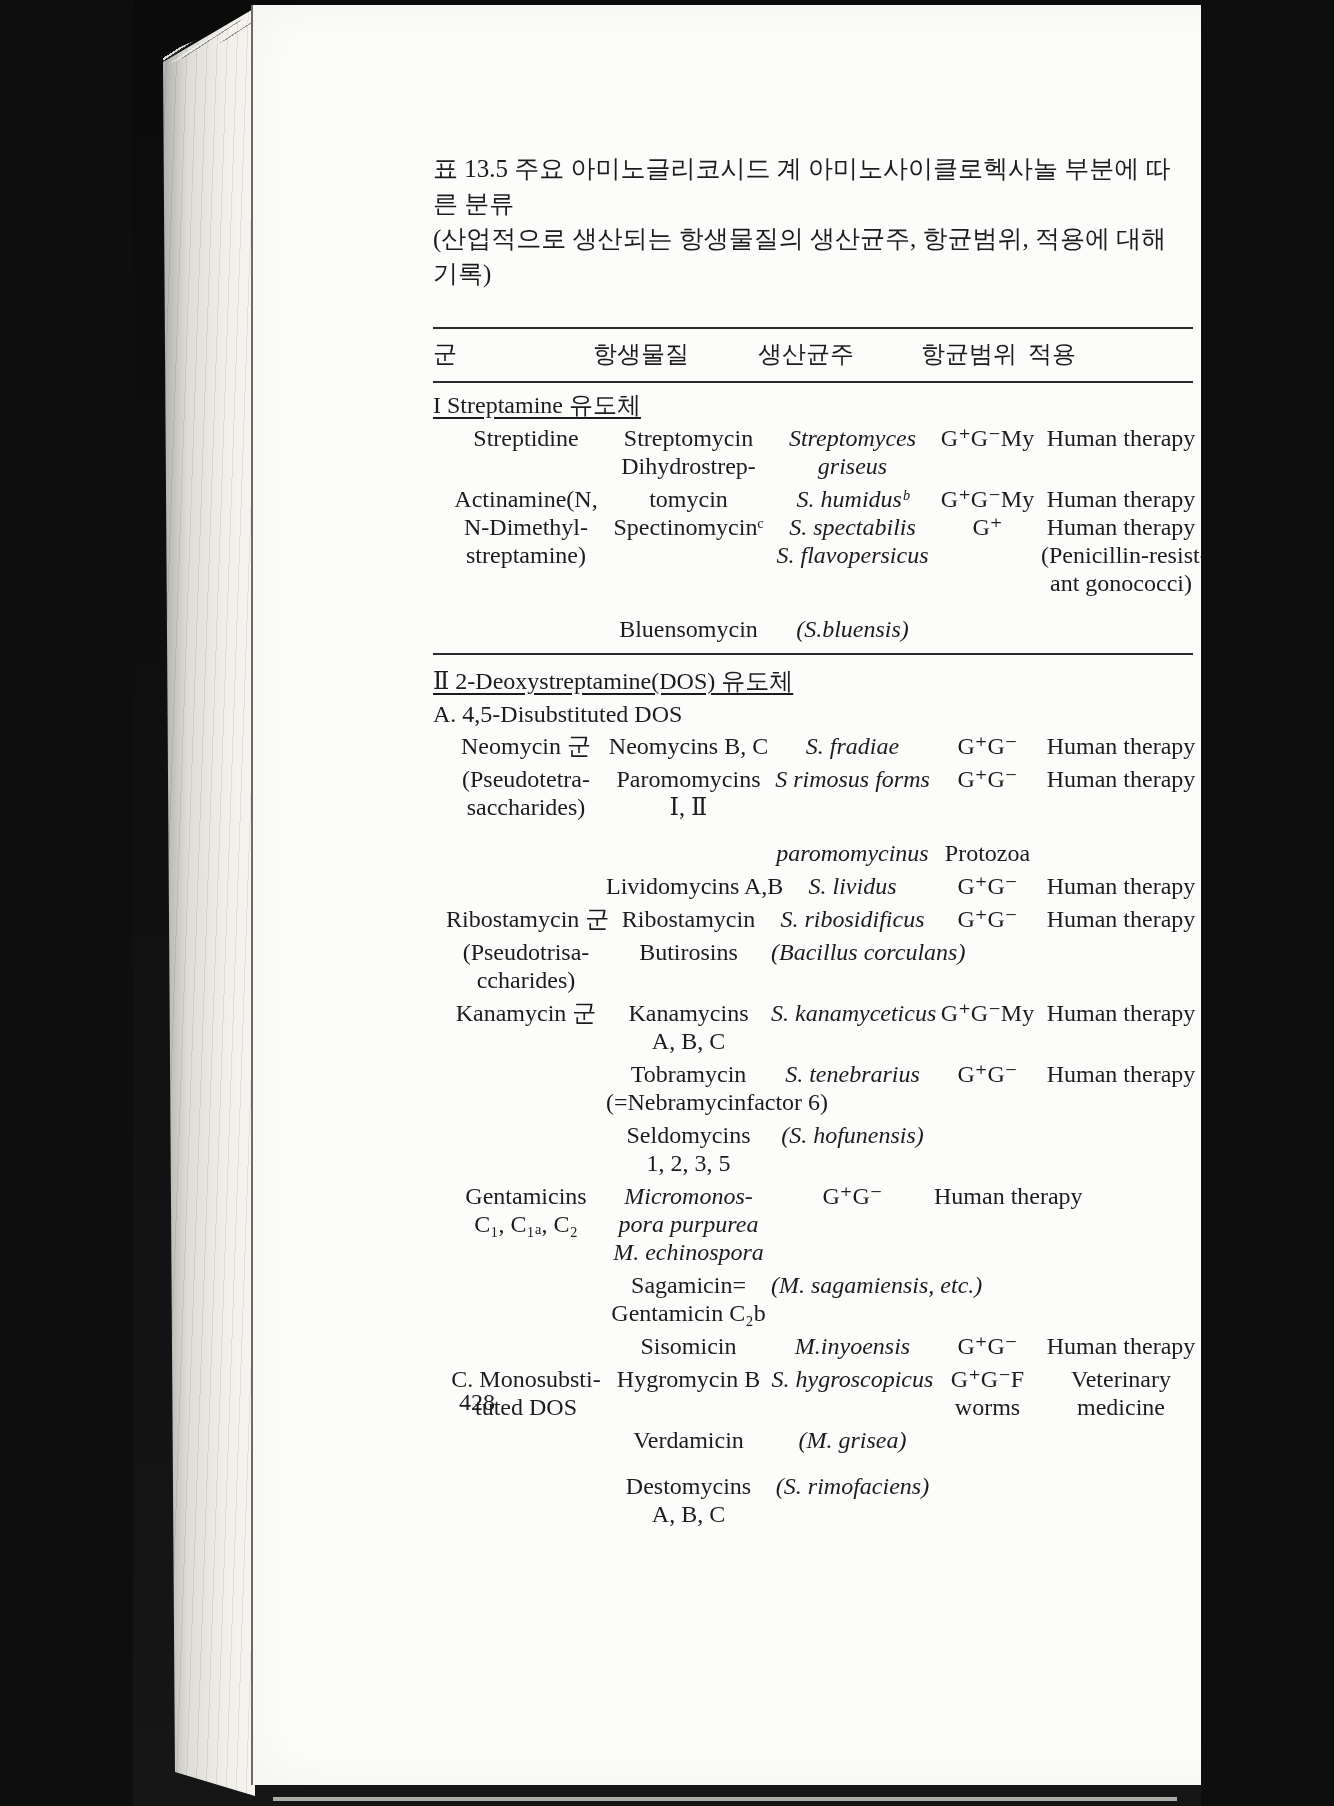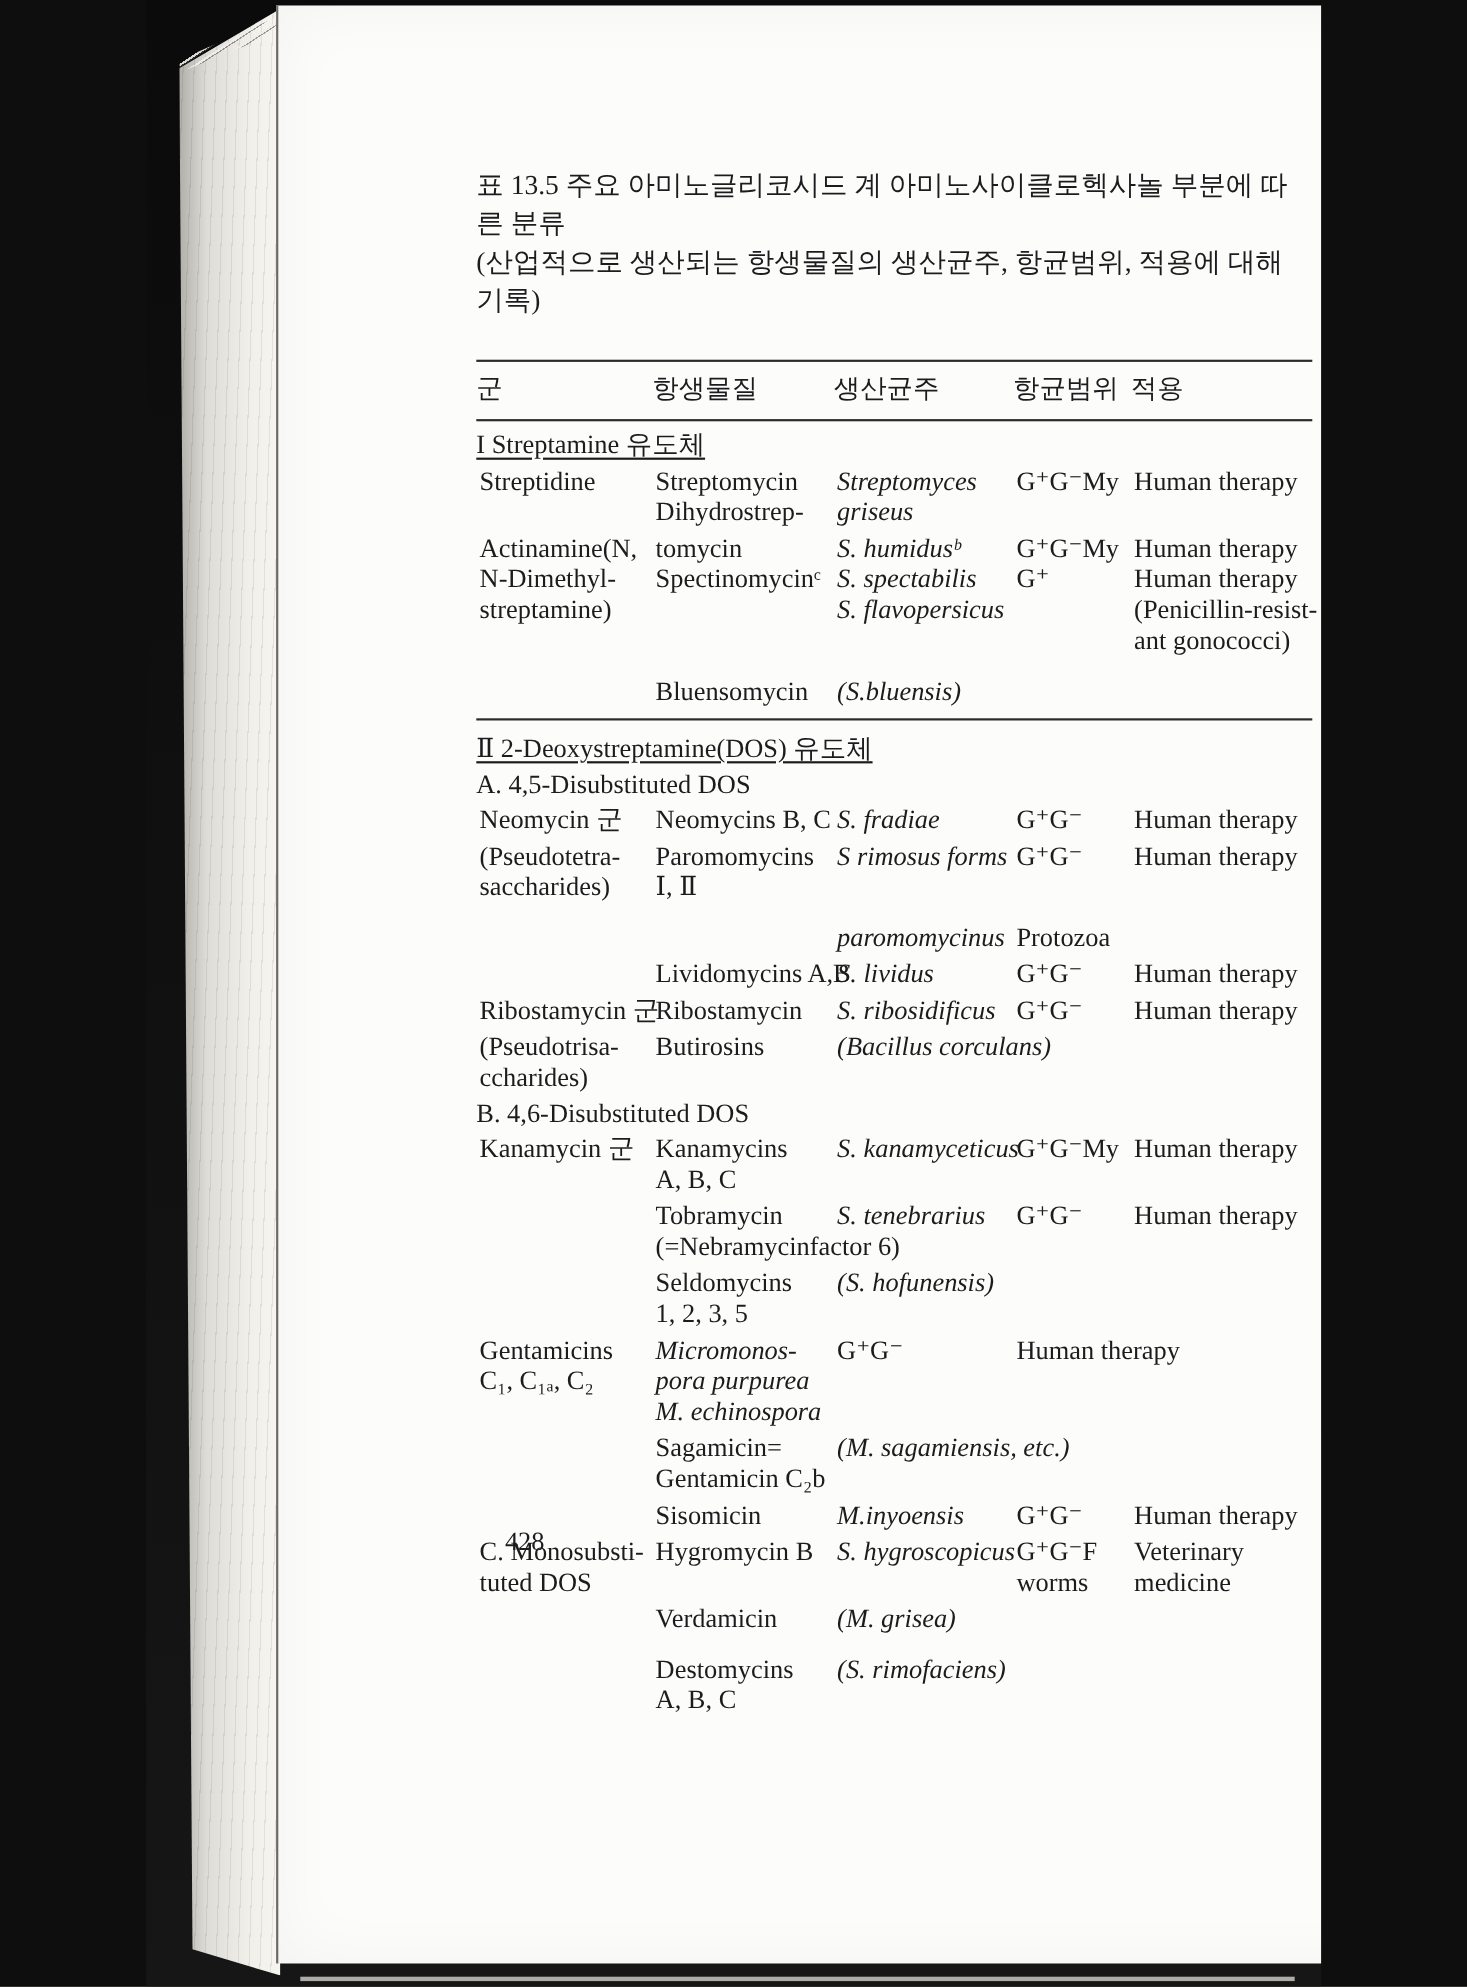--- a/index.html
+++ b/index.html
@@ -24,21 +24,21 @@
   .content{position:absolute;left:180px;top:146px;width:760px;color:#1c1c1e;
            font-size:24px;line-height:28px;}
   .caption{margin:0 0 36px 0;font-size:25px;line-height:35px;}
   .rule{border-top:2px solid #2b2b2b;height:0;}
   .rule.head-top{margin:0 0 0 0;}
   .thead{display:grid;grid-template-columns:160px 165px 163px 107px 160px;padding:11px 0 13px 0;}
   .thead span{white-space:pre;}
   .rule.head-bottom{margin:0 0 8px 0;}
   .section-title{text-decoration:underline;text-underline-offset:4px;margin:2px 0 5px 0;}
   .subsection-title{margin:2px 0 4px 0;}
-  .trow{display:grid;grid-template-columns:160px 165px 163px 107px 160px;margin:0 0 5px 3px;}
+  .trow{display:grid;grid-template-columns:160px 165px 163px 107px 160px;margin:0 0 5px 13px;text-align:center;}
   .trow.gap{margin-top:18px;}
   .cell{white-space:pre;overflow:visible;}
   .cell.c3{font-style:italic;}
   .rule.section-div{margin:10px 0 12px 0;}
   .page-number{position:absolute;left:206px;top:1384px;color:#1c1c1e;font-size:24px;}
 </style>
 </head>
 <body>
 
 <div class="scene">
@@ -141,21 +141,20 @@
             <div class="cell c5">Human therapy</div>
           </div>
           <div class="trow">
             <div class="cell c1">(Pseudotrisa-
 ccharides)</div>
             <div class="cell c2">Butirosins</div>
             <div class="cell c3">(Bacillus corculans)</div>
             <div class="cell c4"></div>
             <div class="cell c5"></div>
           </div>
-          <div class="subsection-title">B. 4,6-Disubstituted DOS</div>
           <div class="trow">
             <div class="cell c1">Kanamycin 군</div>
             <div class="cell c2">Kanamycins
 A, B, C</div>
             <div class="cell c3">S. kanamyceticus</div>
             <div class="cell c4">G⁺G⁻My</div>
             <div class="cell c5">Human therapy</div>
           </div>
           <div class="trow">
             <div class="cell c1"></div>

